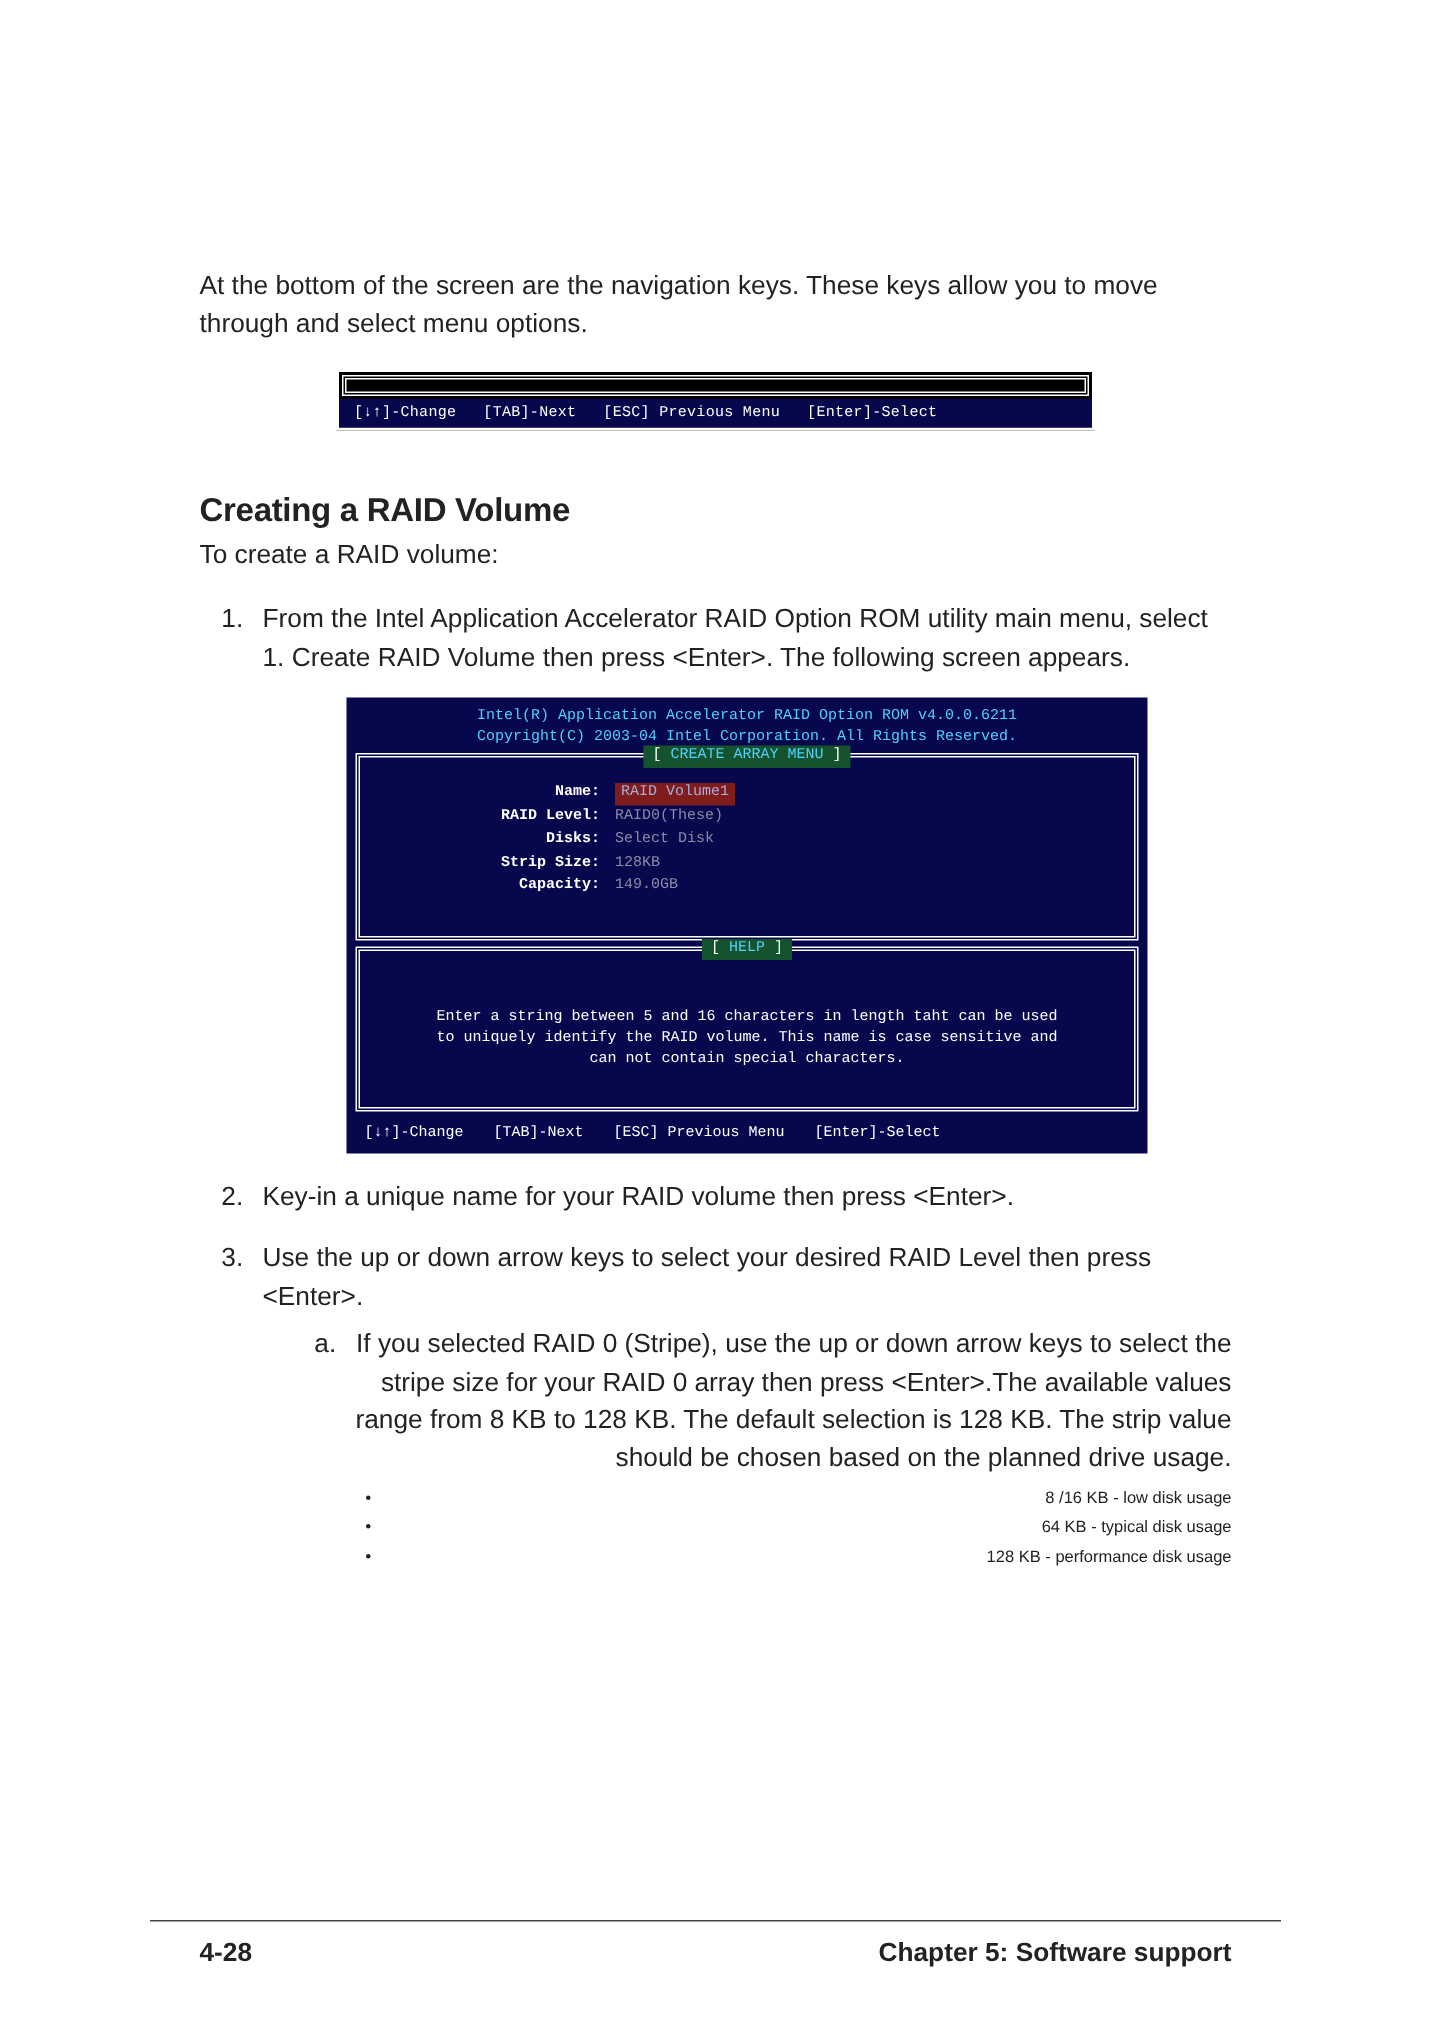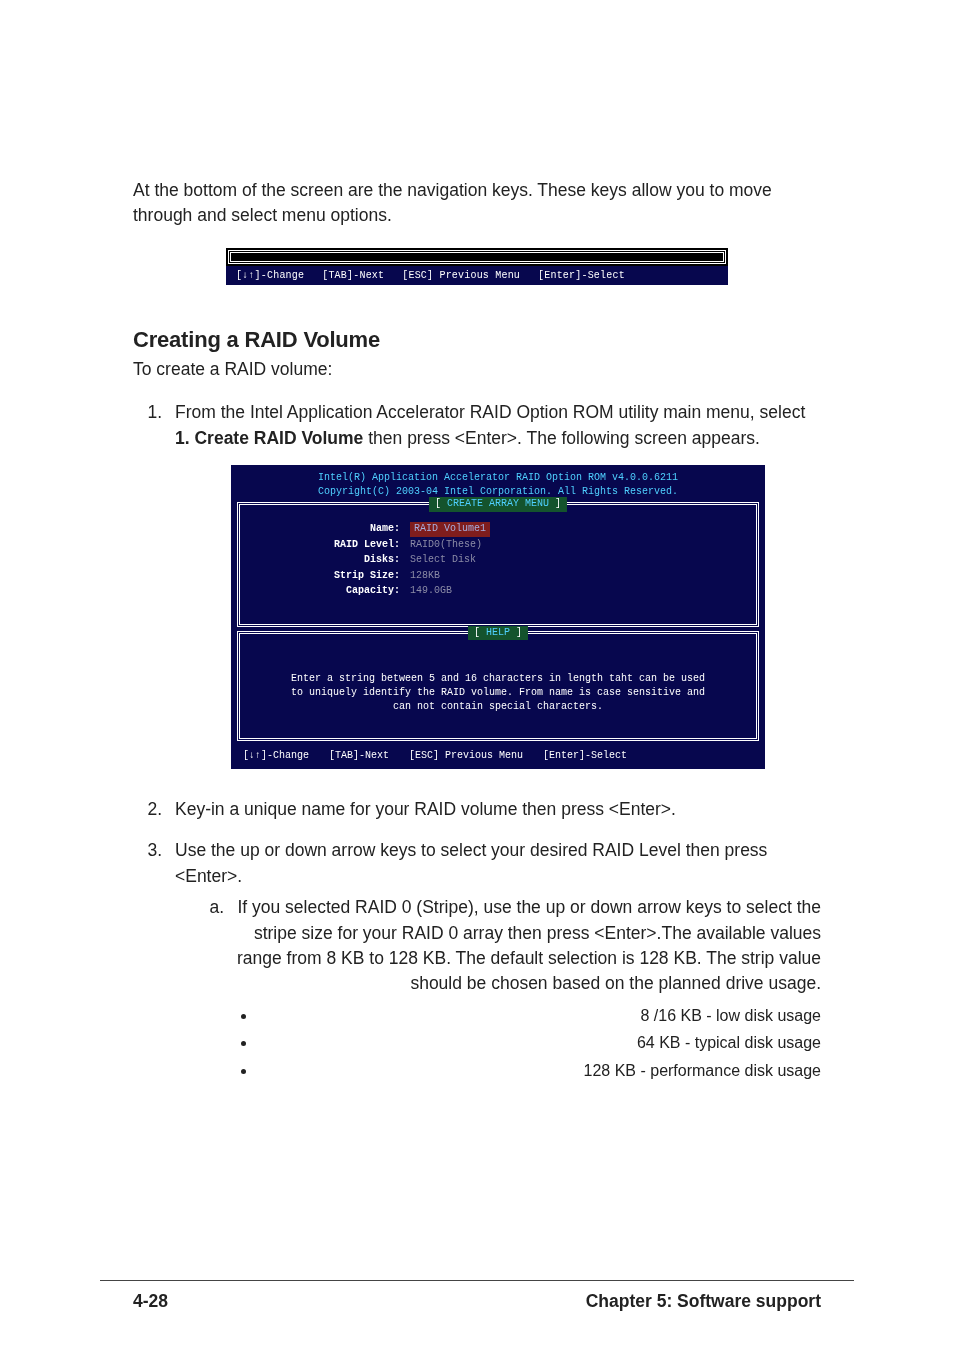--- a/index.html
+++ b/index.html
@@ -58,25 +58,25 @@
     padding-left: 34px;
     margin: 0;
   }
   ol.main > li {
     font-size: 17.5px;
     line-height: 1.45;
     padding-left: 8px;
     margin-bottom: 16px;
   }
   ol.main > li::marker { font-size: 17.5px; }
-  .bold { font-weight: 700; }
+  .bold { font-weight: 400; }
 
   .bios-box {
     width: 534px;
-    margin: 14px auto 28px auto;
+    margin: 14px auto 16px auto;
     background: #07074e;
     color: #fff;
     font-family: "Courier New", monospace;
     font-size: 10px;
     padding: 6px 6px 4px 6px;
   }
   .bios-title { text-align: center; color: #4fd0ff; line-height: 1.35; margin-bottom: 4px; }
   .frame {
     border: 3px double #fff;
     padding: 10px 10px 24px 10px;
@@ -119,21 +119,21 @@
     line-height: 1.45;
     margin-bottom: 8px;
     text-align: right;
   }
   ul.bullets {
     list-style-type: disc;
     padding-left: 28px;
     margin-top: 6px;
   }
   ul.bullets li {
-    font-size: 16px;
+    font-size: 11px;
     line-height: 1.6;
     margin: 2px 0;
   }
 
   .footer {
     border-top: 1px solid #444;
     margin: 0 100px;
     padding: 10px 33px 40px 33px;
     display: flex;
     justify-content: space-between;
@@ -191,21 +191,21 @@
             </div>
           <div class="kv-row">
               <div class="k">Capacity:</div>
               <div class="v">149.0GB</div>
             </div>
         </div>
         <div class="frame">
           <div class="frame-label">HELP</div>
           <div class="help-text">
             <div>Enter a string between 5 and 16 characters in length taht can be used</div>
-            <div>to uniquely identify the RAID volume. From name is case sensitive and</div>
+            <div>to uniquely identify the RAID volume. This name is case sensitive and</div>
             <div>can not contain special characters.</div>
           </div>
         </div>
         <div class="bios-nav">
           <span>[↓↑]-Change</span>
           <span>[TAB]-Next</span>
           <span>[ESC] Previous Menu</span>
           <span>[Enter]-Select</span>
         </div>
       </div>

